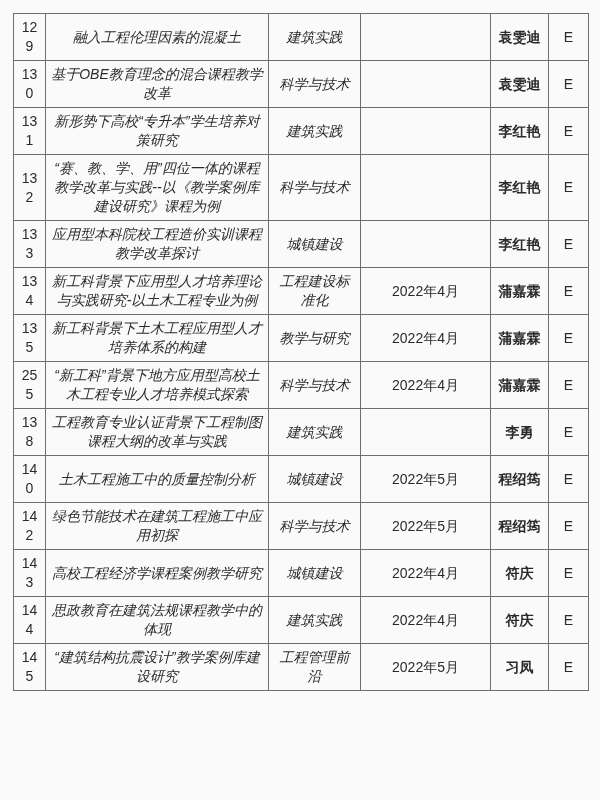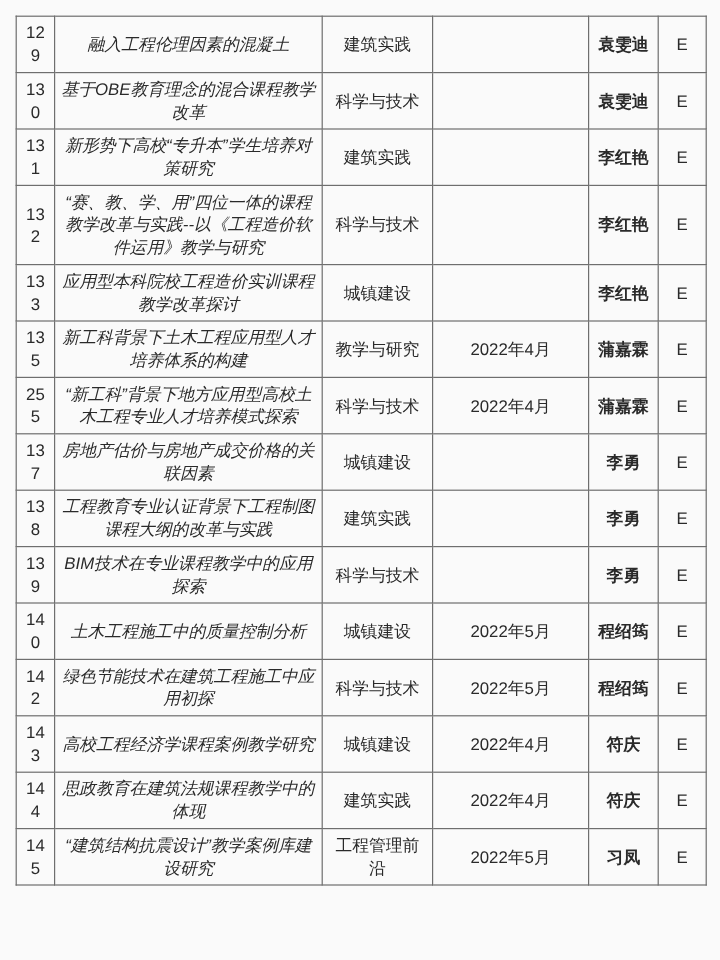--- a/index.html
+++ b/index.html
@@ -35,21 +35,21 @@
     border: 1px solid var(--border);
     text-align: center;
     vertical-align: middle;
     padding: 4px 4px;
     line-height: 19px;
     word-break: break-all;
     overflow-wrap: anywhere;
   }
   td.col-num      { width: 32px;  }
   td.col-title    { width: 223px; font-style: italic; }
-  td.col-category { width: 92px;  padding: 4px 10px; }
+  td.col-category { width: 92px;  padding: 4px 10px; font-style: italic; }
   td.col-date     { width: 130px; }
   td.col-author   { width: 58px; font-weight: bold;  }
   td.col-grade    { width: 40px;  }
 </style>
 </head>
 <body>
 
 <div class="page">
   <table class="pub-table">
     <tbody>
@@ -72,70 +72,62 @@
         <tr>
           <td class="col-num">131</td>
           <td class="col-title">新形势下高校“专升本”学生培养对策研究</td>
           <td class="col-category">建筑实践</td>
           <td class="col-date"></td>
           <td class="col-author">李红艳</td>
           <td class="col-grade">E</td>
         </tr>
         <tr>
           <td class="col-num">132</td>
-          <td class="col-title">“赛、教、学、用”四位一体的课程教学改革与实践--以《工程造价软件运用》教学与研究</td>
+          <td class="col-title">“赛、教、学、用”四位一体的课程教学改革与实践--以《教学案例库建设研究》课程为例</td>
           <td class="col-category">科学与技术</td>
           <td class="col-date"></td>
           <td class="col-author">李红艳</td>
           <td class="col-grade">E</td>
         </tr>
         <tr>
           <td class="col-num">133</td>
           <td class="col-title">应用型本科院校工程造价实训课程教学改革探讨</td>
           <td class="col-category">城镇建设</td>
           <td class="col-date"></td>
           <td class="col-author">李红艳</td>
+          <td class="col-grade">E</td>
+        </tr>
+        <tr>
+          <td class="col-num">134</td>
+          <td class="col-title">新工科背景下应用型人才培养理论与实践研究-以土木工程专业为例</td>
+          <td class="col-category">工程建设标准化</td>
+          <td class="col-date">2022年4月</td>
+          <td class="col-author">蒲嘉霖</td>
           <td class="col-grade">E</td>
         </tr>
         <tr>
           <td class="col-num">135</td>
           <td class="col-title">新工科背景下土木工程应用型人才培养体系的构建</td>
           <td class="col-category">教学与研究</td>
           <td class="col-date">2022年4月</td>
           <td class="col-author">蒲嘉霖</td>
           <td class="col-grade">E</td>
         </tr>
         <tr>
           <td class="col-num">255</td>
           <td class="col-title">“新工科”背景下地方应用型高校土木工程专业人才培养模式探索</td>
           <td class="col-category">科学与技术</td>
           <td class="col-date">2022年4月</td>
           <td class="col-author">蒲嘉霖</td>
           <td class="col-grade">E</td>
         </tr>
         <tr>
-          <td class="col-num">137</td>
-          <td class="col-title">房地产估价与房地产成交价格的关联因素</td>
-          <td class="col-category">城镇建设</td>
-          <td class="col-date"></td>
-          <td class="col-author">李勇</td>
-          <td class="col-grade">E</td>
-        </tr>
-        <tr>
           <td class="col-num">138</td>
           <td class="col-title">工程教育专业认证背景下工程制图课程大纲的改革与实践</td>
           <td class="col-category">建筑实践</td>
-          <td class="col-date"></td>
-          <td class="col-author">李勇</td>
-          <td class="col-grade">E</td>
-        </tr>
-        <tr>
-          <td class="col-num">139</td>
-          <td class="col-title">BIM技术在专业课程教学中的应用探索</td>
-          <td class="col-category">科学与技术</td>
           <td class="col-date"></td>
           <td class="col-author">李勇</td>
           <td class="col-grade">E</td>
         </tr>
         <tr>
           <td class="col-num">140</td>
           <td class="col-title">土木工程施工中的质量控制分析</td>
           <td class="col-category">城镇建设</td>
           <td class="col-date">2022年5月</td>
           <td class="col-author">程绍筠</td>

